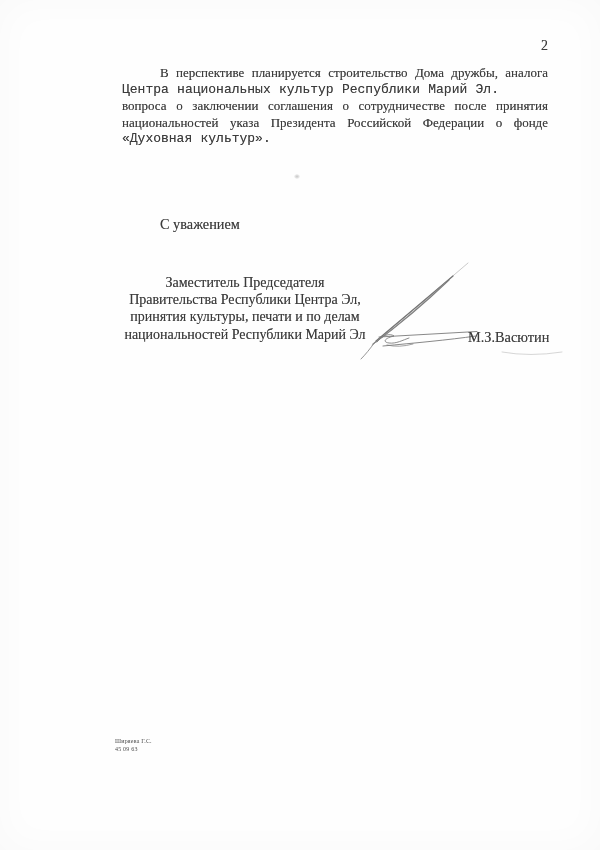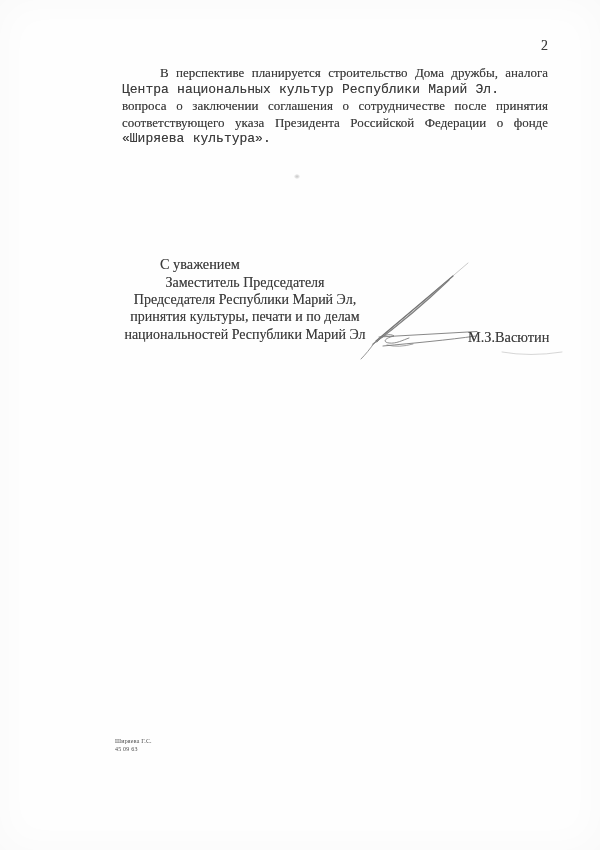--- a/index.html
+++ b/index.html
@@ -46,21 +46,20 @@
   .body-line.last {
     text-align-last: left;
     white-space: normal;
     font-family: Liberation Mono, monospace;
   }
   .closing {
     position: absolute;
     top: 216px;
     left: 160px;
     font-size: 14.3px;
-    margin-top: 40px;
   }
   .signer-title {
     position: absolute;
     top: 274px;
     left: 118px;
     width: 254px;
     text-align: center;
     font-size: 14px;
     line-height: 17.2px;
   }
@@ -101,31 +100,31 @@
 <body>
 
 <div class="page">
 
   <div class="page-number scan-text">2</div>
 
   <div class="body-block scan-text">
     <div class="body-line first">В перспективе планируется строительство Дома дружбы, аналога</div>
     <div class="body-line last">Центра национальных культур Республики Марий Эл.</div>
     <div class="body-line">вопроса о заключении соглашения о сотрудничестве после принятия</div>
-    <div class="body-line">соответствующего указа Президента Российской Федерации о фонде</div>
-    <div class="body-line last">«Ширяева культура».</div>
+    <div class="body-line">национальностей указа Президента Российской Федерации о фонде</div>
+    <div class="body-line last">«Духовная культур».</div>
   </div>
 
   <div class="speck"></div>
 
   <div class="closing scan-text">С уважением</div>
 
   <div class="signer-title scan-text">
     <div>Заместитель Председателя</div>
-    <div>Председателя Республики Марий Эл,</div>
+    <div>Правительства Республики Центра Эл,</div>
     <div>принятия культуры, печати и по делам</div>
     <div>национальностей Республики Марий Эл</div>
   </div>
 
   <svg class="signature-svg" viewBox="348 252 225 115" xmlns="http://www.w3.org/2000/svg" fill="none" stroke-linecap="round" stroke-linejoin="round">
 
     <path d="M 468 263 L 379 339" stroke="#a7a7a7" stroke-width="0.7" opacity="0.85"></path>
 
     <path d="M 453 276 C 427 298 397 323 376 341" stroke="#757575" stroke-width="1.3"></path>
     <path d="M 449 280 C 426 302 399 325 373 344" stroke="#7d7d7d" stroke-width="1.1"></path>

